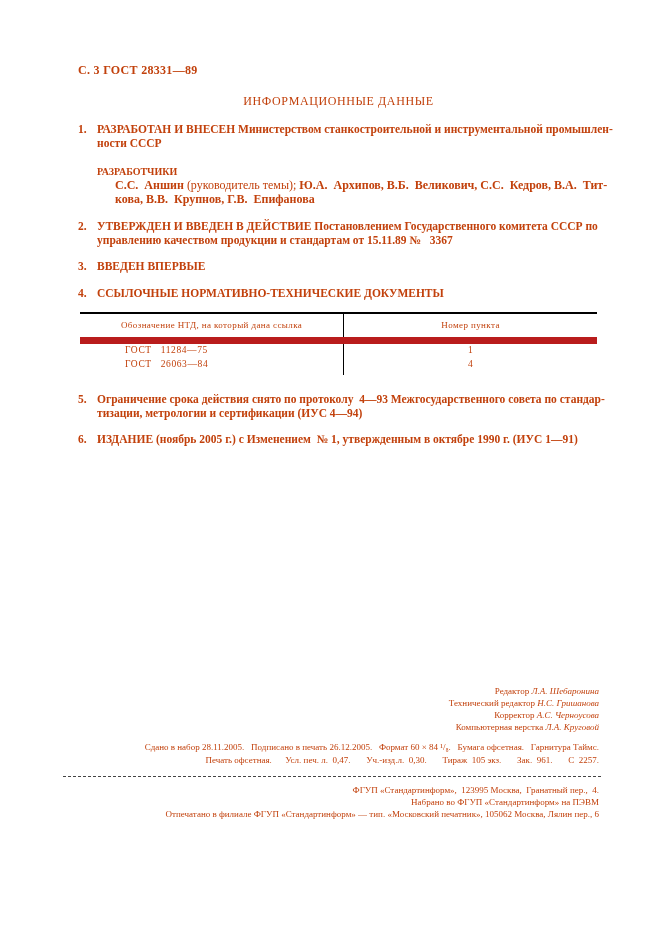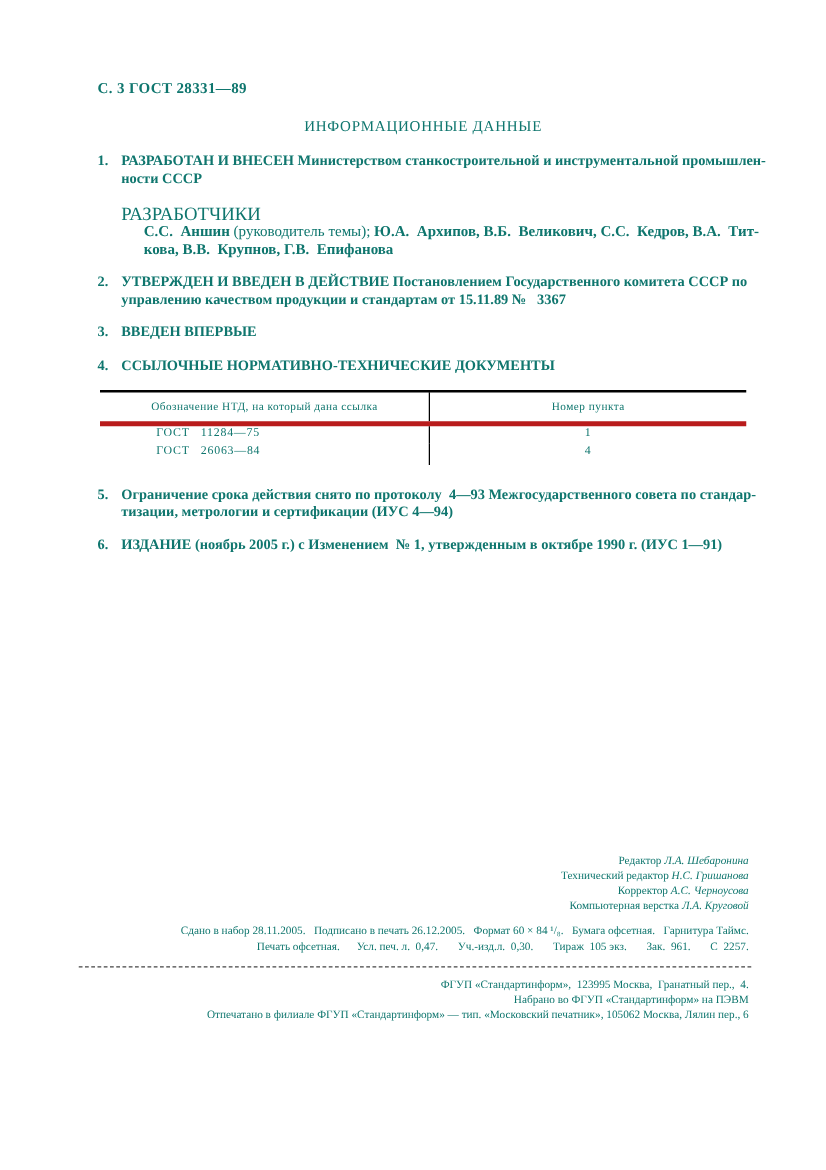--- a/index.html
+++ b/index.html
@@ -2,21 +2,21 @@
 <html><head>
 <meta charset="utf-8">
 <style>
   html, body { margin: 0; padding: 0; background: #808080; }
   .page {
     position: relative;
     width: 661px;
     height: 936px;
     margin: 0 auto;
     background: #ffffff;
-    color: #0f766e;
+    color: #c2410c;
     font-family: "Liberation Serif", "DejaVu Serif", serif;
     overflow: hidden;
     box-sizing: border-box;
     padding: 63px 62px 12px 78px;
   }
   .pre { white-space: pre; }
   .bold { font-weight: bold; }
   .it { font-style: italic; }
   .line { display: block; }
 
@@ -43,22 +43,22 @@
     flex: 1;
     font-weight: bold;
     font-size: 11.5px;
     line-height: 13.5px;
   }
   .tight { margin-top: 13px; }
 
   .subhead {
     margin-top: 15px;
     margin-left: 19px;
-    font-weight: normal;
-    font-size: 15px;
+    font-weight: bold;
+    font-size: 10px;
     line-height: 14px;
   }
   .devnames {
     margin-left: 37px;
     font-size: 12px;
     line-height: 13.5px;
   }
 
   table.ref-table {
     width: 517px;
@@ -67,21 +67,21 @@
     border-collapse: collapse;
     border-top: 2px solid #000;
     font-size: 9.5px;
   }
   table.ref-table th {
     font-weight: normal;
     font-size: 9px;
     letter-spacing: 0.4px;
     text-align: center;
     padding: 6px 4px 7px;
-    border-bottom: 4px solid #b91c1c;
+    border-bottom: 7px solid #b91c1c;
   }
   table.ref-table th:first-child,
   table.ref-table td:first-child { border-right: 1px solid #000; width: 51%; }
   table.ref-table td {
     padding: 0 0 1px 0;
     line-height: 12.5px;
     letter-spacing: 0.6px;
   }
   table.ref-table td.ntd { padding-left: 45px; }
   table.ref-table td.pk { text-align: center; }

